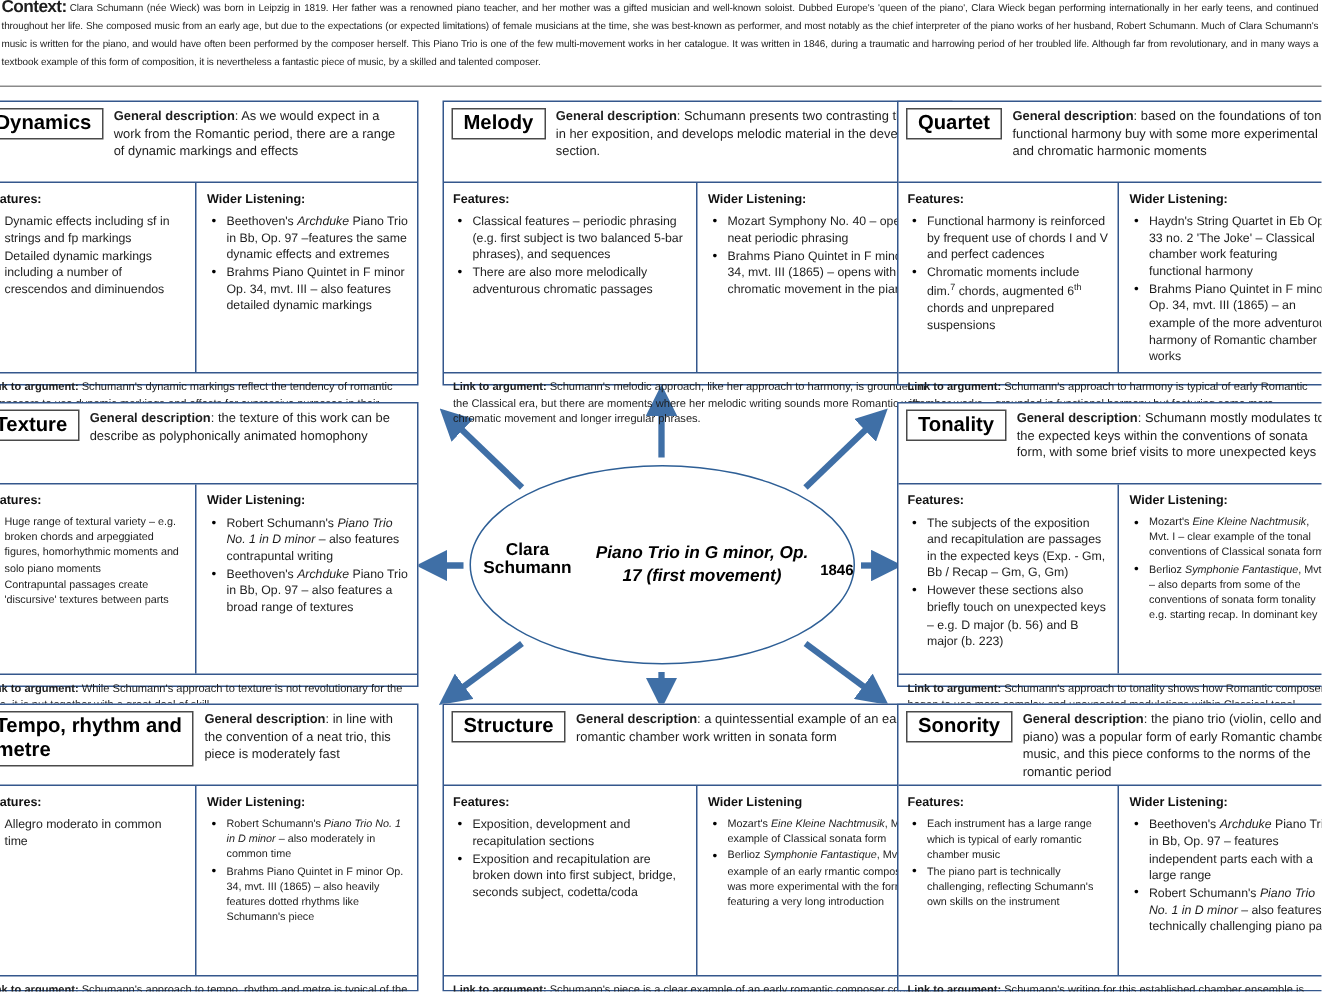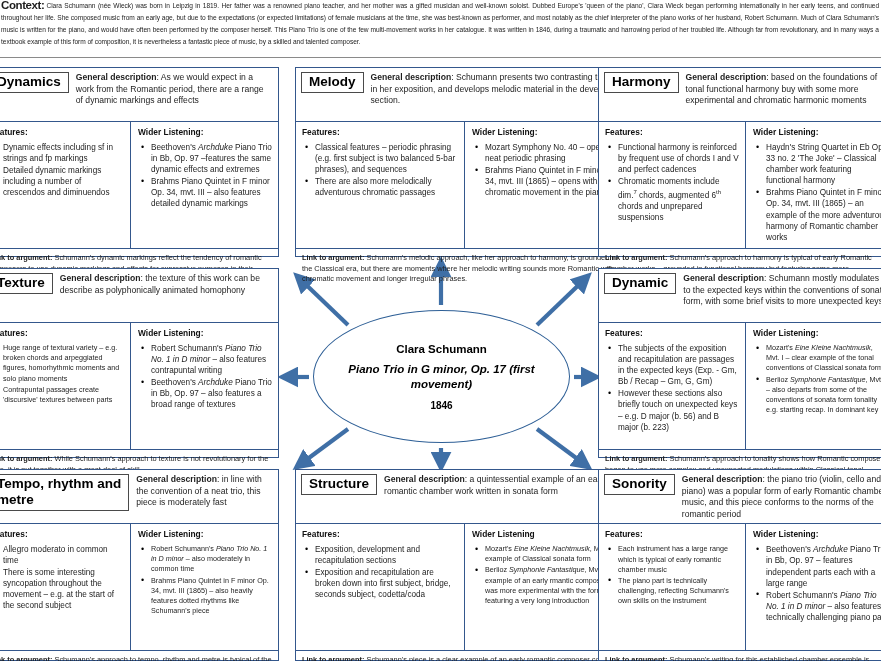--- a/index.html
+++ b/index.html
@@ -147,21 +147,21 @@
     position:absolute;
     left:313px; top:310px;
     width:257px; height:133px;
   }
   .ellipse{
     width:100%;height:100%;
     border:1.4px solid #2e5f96;
     border-radius:50%;
     box-sizing:border-box;
     display:flex;
-    flex-direction:column;
+    flex-direction:row;
     align-items:center;
     justify-content:center;
     background:#fff;
     text-align:center;
   }
   .e-name{ font-size:11.5px;font-weight:bold;color:#000;margin-bottom:7px;}
   .e-work{ font-size:11.5px;font-weight:bold;font-style:italic;color:#000;line-height:15px;width:190px;}
   .e-year{ font-size:10px;font-weight:bold;color:#000;margin-top:8px;}
 
   
@@ -245,21 +245,21 @@
         <li>Mozart Symphony No. 40 – opens with neat periodic phrasing</li>
         <li>Brahms Piano Quintet in F minor Op. 34, mvt. III (1865) – opens with chromatic movement in the piano</li>
       </ul>
     </div>
   </div>
   <div class="link-arg"><b>Link to argument:</b> <span>Schumann's melodic approach, like her approach to harmony, is grounded in the Classical era, but there are moments where her melodic writing sounds more Romantic with chromatic movement and longer irregular phrases.</span></div>
 </div>
 
 <div class="box col-right row-1">
   <div class="box-head">
-    <div class="title-chip">Harmony</div>
+    <div class="title-chip">Quartet</div>
     <div class="gen-desc"><span class="gd-label">General description</span>: <span>based on the foundations of tonal functional harmony buy with some more experimental and chromatic harmonic moments</span></div>
   </div>
   <div class="box-body">
     <div class="col-feat">
       <div class="sub-head">Features:</div>
       <ul class="blist">
         <li>Functional harmony is reinforced by frequent use of chords I and V and perfect cadences</li>
         <li>Chromatic moments include dim.<sup>7</sup> chords, augmented 6<sup>th</sup> chords and unprepared suspensions</li>
       </ul>
     </div>
@@ -293,21 +293,21 @@
         <li>Robert Schumann's <i><i><i>Piano Trio No. 1</i> in</i> D minor</i> – also features contrapuntal writing</li>
         <li>Beethoven's <i>Archduke</i> Piano Trio in Bb, Op. 97 – also features a broad range of textures</li>
       </ul>
     </div>
   </div>
   <div class="link-arg"><b>Link to argument:</b> <span>While Schumann's approach to texture is not revolutionary for the time, it is put together with a great deal of skill</span></div>
 </div>
 
 <div class="box col-right row-2">
   <div class="box-head">
-    <div class="title-chip">Dynamic</div>
+    <div class="title-chip">Tonality</div>
     <div class="gen-desc"><span class="gd-label">General description</span>: <span>Schumann mostly modulates to the expected keys within the conventions of sonata form, with some brief visits to more unexpected keys</span></div>
   </div>
   <div class="box-body">
     <div class="col-feat">
       <div class="sub-head">Features:</div>
       <ul class="blist">
         <li>The subjects of the exposition and recapitulation are passages in the expected keys (Exp. - Gm, Bb / Recap – Gm, G, Gm)</li>
         <li>However these sections also briefly touch on unexpected keys – e.g. D major (b. 56) and B major (b. 223)</li>
       </ul>
     </div>
@@ -326,21 +326,20 @@
   <div class="box-head">
     <div class="title-chip">Tempo, rhythm and
 metre</div>
     <div class="gen-desc"><span class="gd-label">General description</span>: <span>in line with the convention of a neat trio, this piece is moderately fast</span></div>
   </div>
   <div class="box-body">
     <div class="col-feat">
       <div class="sub-head">Features:</div>
       <ul class="blist">
         <li>Allegro moderato in common time</li>
-        <li>There is some interesting syncopation throughout the movement – e.g. at the start of the second subject</li>
       </ul>
     </div>
     <div class="col-wider">
       <div class="sub-head">Wider Listening:</div>
       <ul class="blist small">
         <li>Robert Schumann's <i><i><i>Piano Trio No. 1</i> in</i> D minor</i> – also moderately in common time</li>
         <li>Brahms Piano Quintet in F minor Op. 34, mvt. III (1865) – also heavily features dotted rhythms like Schumann's piece</li>
       </ul>
     </div>
   </div>

